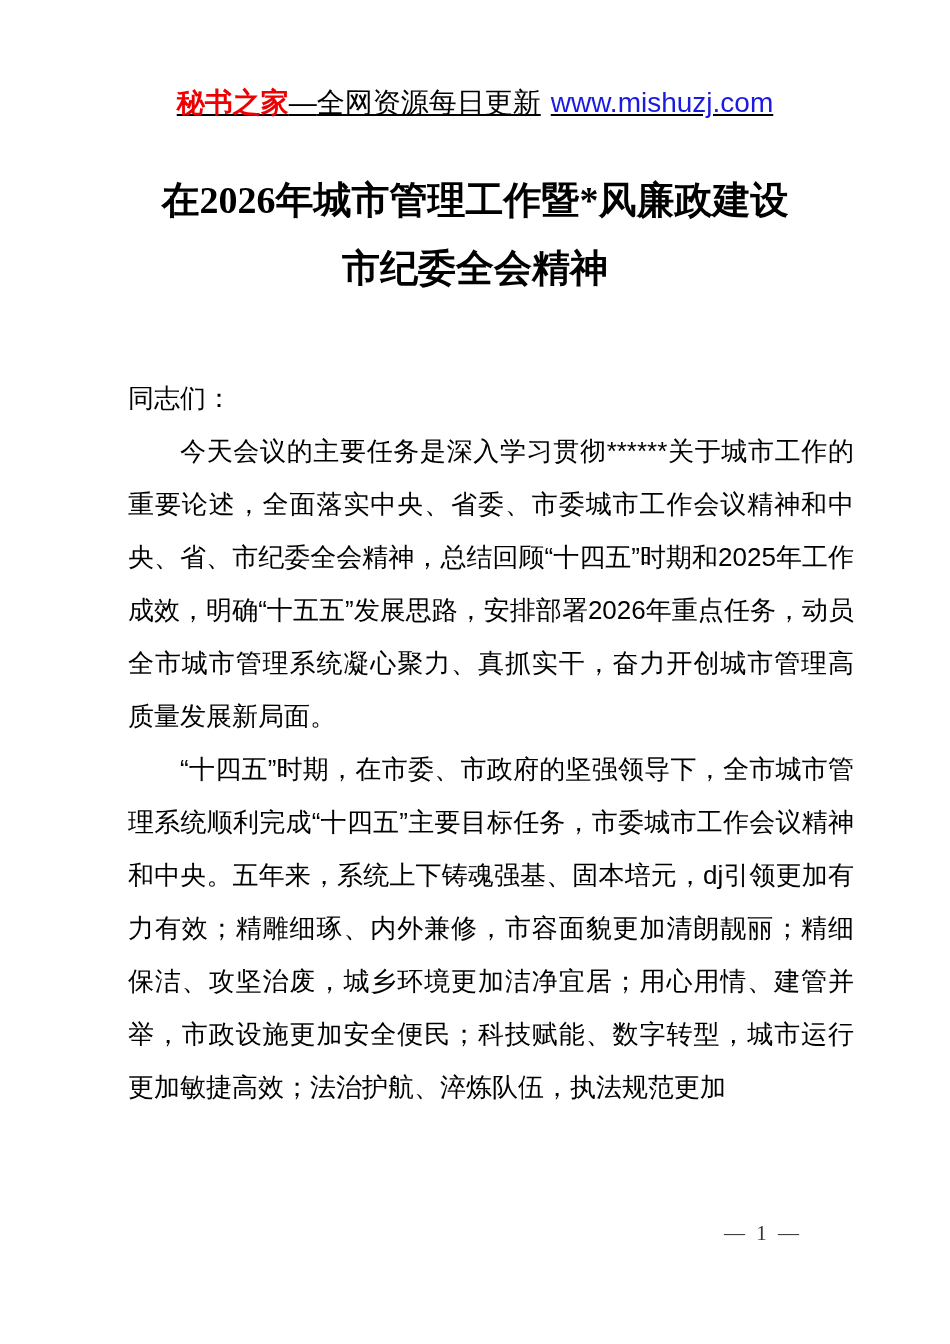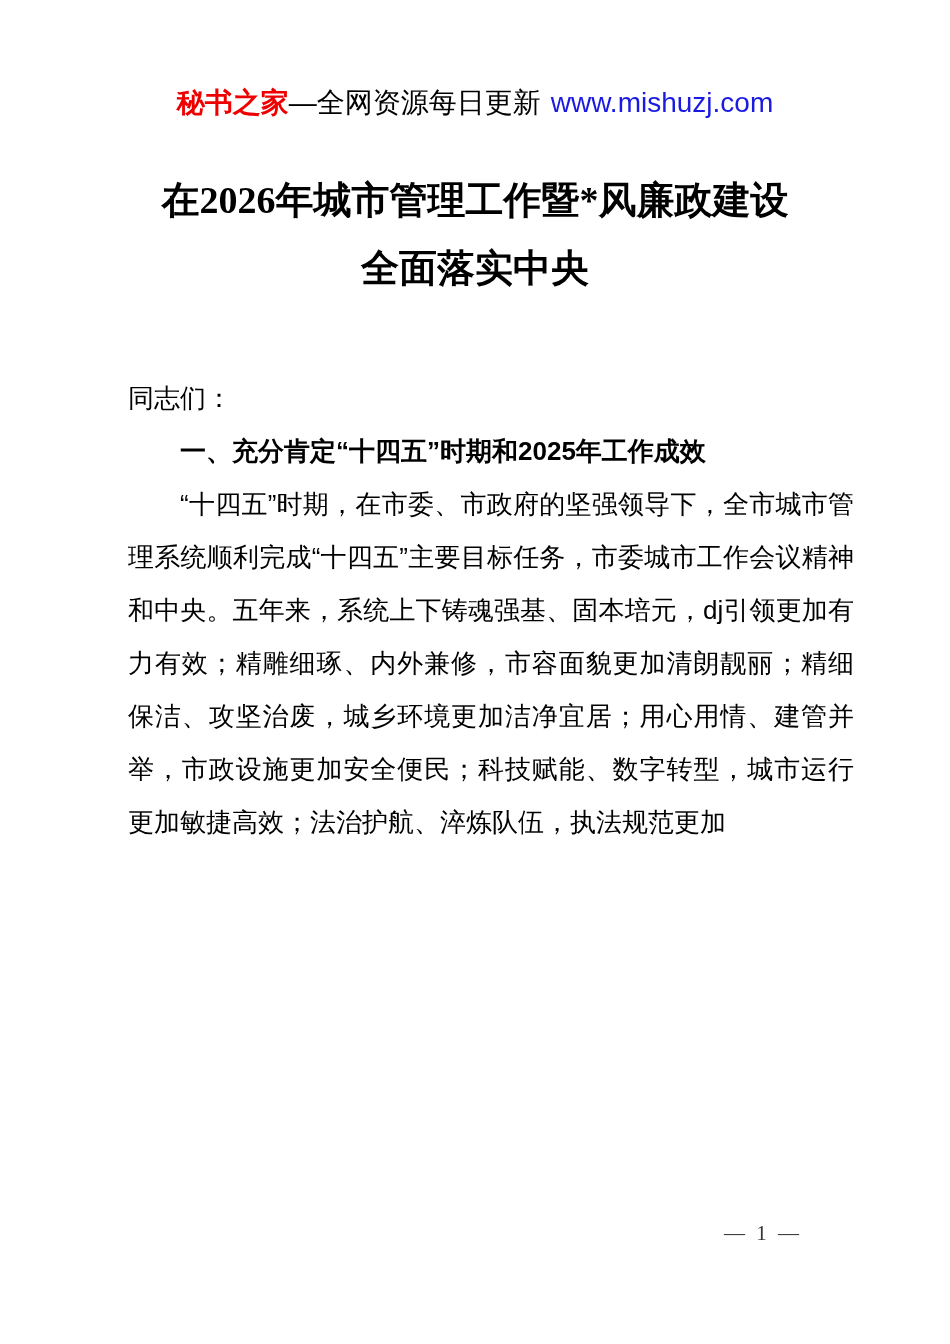--- a/index.html
+++ b/index.html
@@ -14,20 +14,21 @@
   }
   .header {
     position: absolute;
     top: 87px;
     left: 0;
     width: 100%;
     text-align: center;
     font-size: 28px;
     line-height: 32px;
     white-space: nowrap;
+    text-decoration: underline;
   }
   .brand { color: #ee0000; font-weight: bold; }
   .hdash { color: #000000; }
   .tagline { color: #000000; }
   .url { color: #1a1ae0; margin-left: 10px; }
   .title {
     position: absolute;
     top: 166px;
     left: 0;
     width: 100%;
@@ -67,26 +68,26 @@
 </style>
 </head>
 <body>
 
 <div class="page">
 
   <div class="header"><span class="brand">秘书之家</span><span class="hdash">—</span><span class="tagline">全网资源每日更新</span><span class="url">www.mishuzj.com</span></div>
 
   <h1 class="title">
     <span class="title-line">在2026年城市管理工作暨*风廉政建设</span>
-    <span class="title-line">全面落实中央</span>
+    <span class="title-line">市纪委全会精神</span>
   </h1>
 
   <div class="doc-body">
     <p class="salutation">同志们：</p>
-    <p class="para heading">一、充分肯定“十四五”时期和2025年工作成效</p>
+    <p class="para">今天会议的主要任务是深入学习贯彻******关于城市工作的重要论述，全面落实中央、省委、市委城市工作会议精神和中央、省、市纪委全会精神，总结回顾“十四五”时期和2025年工作成效，明确“十五五”发展思路，安排部署2026年重点任务，动员全市城市管理系统凝心聚力、真抓实干，奋力开创城市管理高质量发展新局面。</p>
     <p class="para">“十四五”时期，在市委、市政府的坚强领导下，全市城市管理系统顺利完成“十四五”主要目标任务，市委城市工作会议精神和中央。五年来，系统上下铸魂强基、固本培元，dj引领更加有力有效；精雕细琢、内外兼修，市容面貌更加清朗靓丽；精细保洁、攻坚治废，城乡环境更加洁净宜居；用心用情、建管并举，市政设施更加安全便民；科技赋能、数字转型，城市运行更加敏捷高效；法治护航、淬炼队伍，执法规范更加</p>
   </div>
 
   <div class="footer">
     <span>— 1 —</span>
   </div>
 
 </div>
 
 </body></html>

